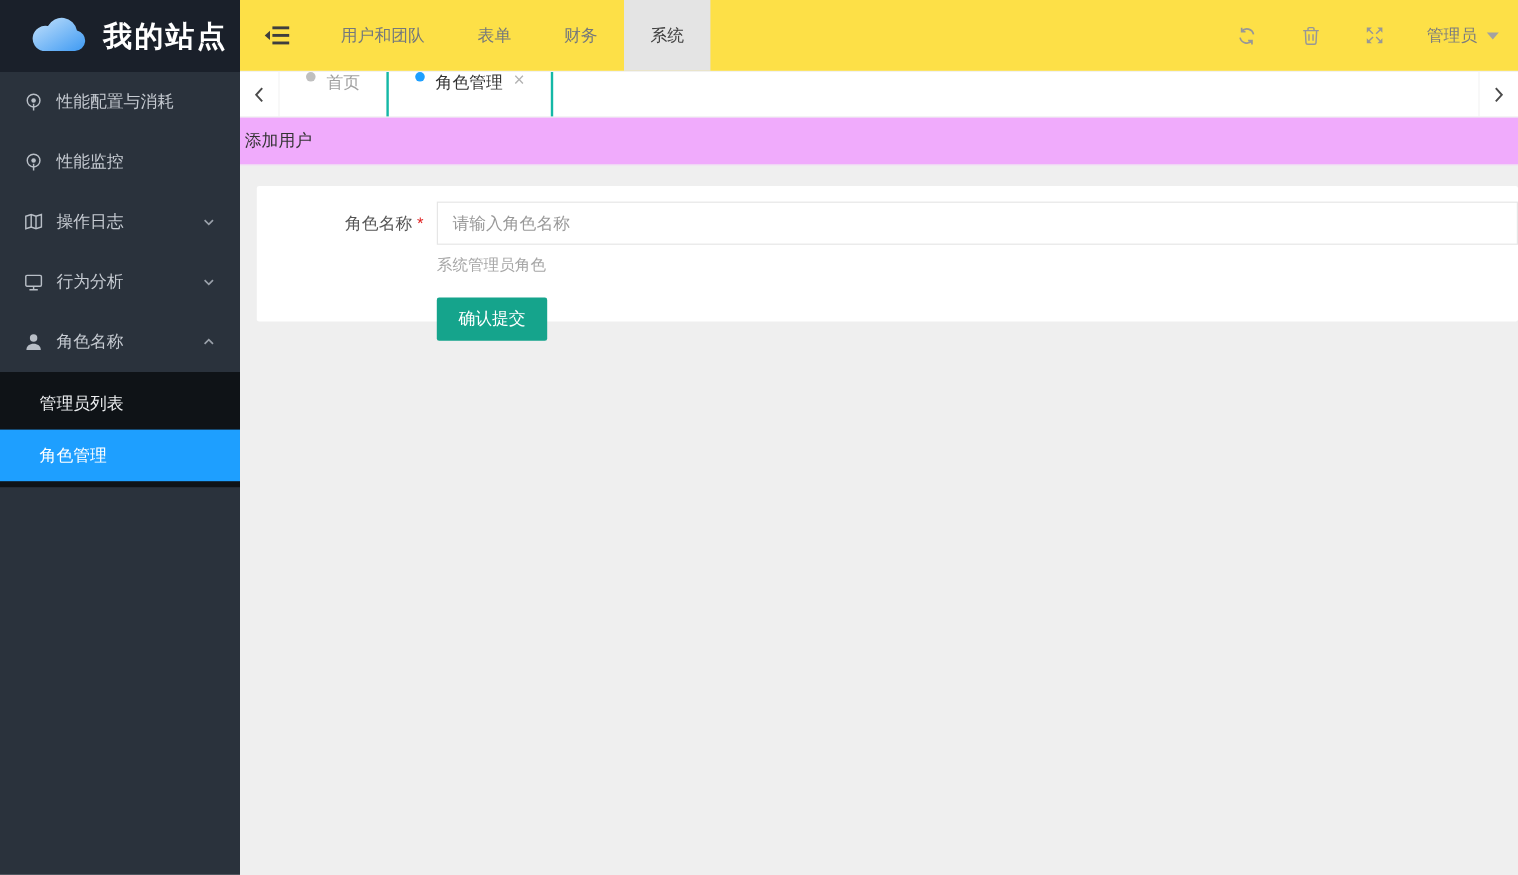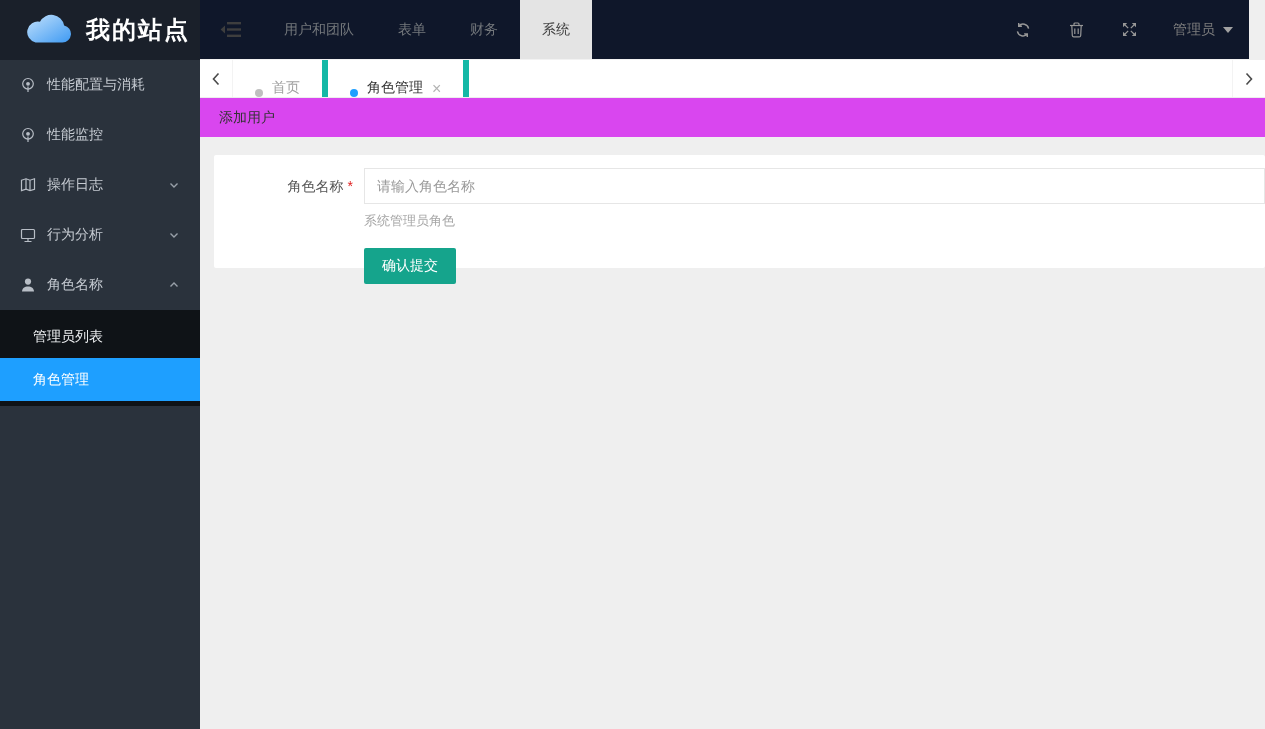--- a/index.html
+++ b/index.html
@@ -17,22 +17,22 @@
     color:#c6cbd2; font-size:14px; cursor:pointer; }
   .side-item .icn { width:17px; display:flex; margin-right:10px; color:#b8bec6; }
   .side-item .lbl { flex:1; }
   .side-chevron { color:#99a0a9; display:flex; }
   .submenu { background:#0f1317; padding:5px 0; }
   .sub-item { height:43px; display:flex; align-items:center; padding-left:33px;
     color:#edeff1; font-size:14px; cursor:pointer; }
   .sub-item.active { background:#1e9fff; color:#fff; }
 
   
-  .header { position:absolute; left:200px; top:0; right:16px; height:60px;
-    background:#0f172a; display:flex; align-items:stretch;
+  .header { position:absolute; left:200px; top:0; right:0; height:60px;
+    background:#fde047; display:flex; align-items:stretch;
     border-bottom:1px solid #f2f2f2; }
   .burger { width:62px; display:flex; align-items:center; justify-content:center;
     color:#3e3e3e; cursor:pointer; }
   .nav-item { display:flex; align-items:center; padding:0 22px; color:#74787c;
     font-size:14px; cursor:pointer; }
   .nav-item.active { background:#e4e4e4; color:#404040; }
   .header-right { margin-left:auto; display:flex; align-items:center; }
   .hicon { color:#979797; margin:0 19px; display:flex; cursor:pointer; }
   .admin { display:flex; align-items:center; color:#7d7d7d; font-size:14px;
     padding:0 16px 0 17px; cursor:pointer; }
@@ -40,31 +40,31 @@
     border-right:5px solid transparent; border-top:6px solid #a2a2a2;
     margin-left:8px; }
 
   
   .tabbar { position:absolute; left:200px; top:60px; right:0; height:38px;
     background:#fff; border-bottom:1px solid #ededed; display:flex; }
   .tab-arrow { width:33px; display:flex; align-items:center; justify-content:center;
     color:#4a4a4a; cursor:pointer; }
   .tab-arrow.left { border-right:1px solid #f3f3f3; }
   .tab-arrow.right { margin-left:auto; border-left:1px solid #f3f3f3; }
-  .tab { display:flex; align-items:flex-end; padding:0 22px;
-    border-right:6px solid #14b8a6; font-size:14px; color:#a0a0a0; cursor:pointer; }
+  .tab { display:flex; align-items:flex-start; padding:0 22px;
+    border-right:2px solid #14b8a6; font-size:14px; color:#a0a0a0; cursor:pointer; }
   .tab .dot { width:8px; height:8px; border-radius:50%; background:#bfbfbf;
     margin-right:9px; }
   .tab.active { color:#333; }
   .tab.active .dot { background:#1e9fff; }
   .tab-close { color:#b3b3b3; font-size:16px; margin-left:9px; line-height:1; }
 
   
   .crumb-bar { position:absolute; left:200px; top:98px; right:0; height:40px;
-    background:#d946ef; display:flex; align-items:center; padding-left:19px;
+    background:#f0abfc; display:flex; align-items:center; padding-left:4px;
     font-size:14px; color:#333; border-bottom:1px solid #f0f0f0; }
 
   
   .main { position:absolute; left:200px; top:138px; right:0; bottom:0;
     background:#efefef; }
   .card { margin:17px 0 0 14px; background:#fff; border-radius:2px;
     height:113px; padding-top:13px; }
   .form-item { display:flex; }
   .form-label { width:150px; text-align:right; padding:10px 11px 0 0;
     font-size:14px; color:#555; white-space:nowrap; }

